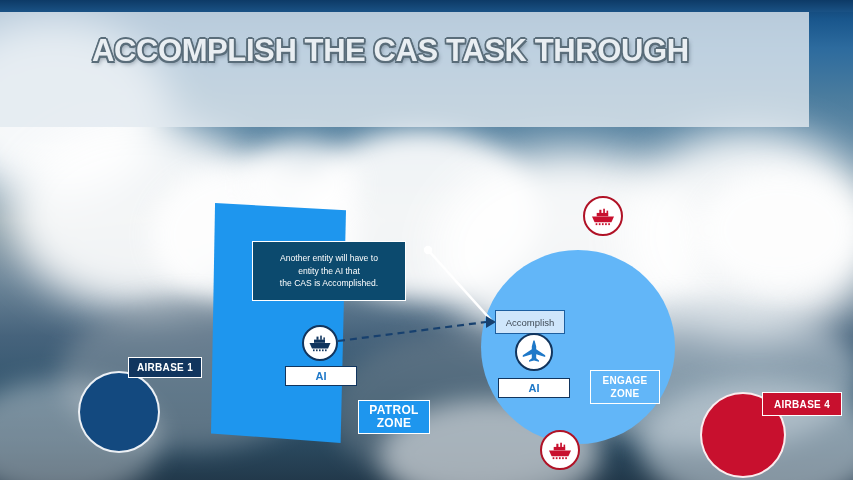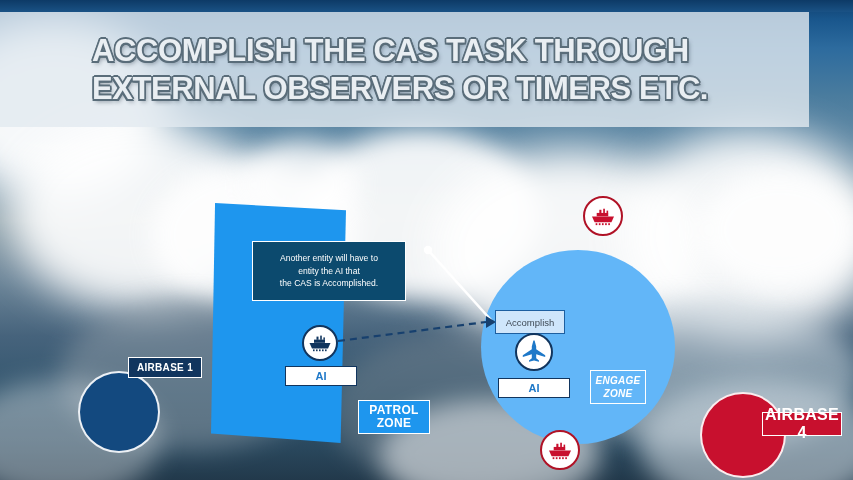--- a/index.html
+++ b/index.html
@@ -52,26 +52,26 @@
     border:2px solid rgba(255,255,255,0.92);}
   .airbase-blue{left:78px;top:371px;width:82px;height:82px;background:#13497f;}
   .airbase-red{left:700px;top:392px;width:86px;height:86px;background:#c8102e;}
 
   
   .plate{position:absolute;box-sizing:border-box;text-align:center;
     border:1.5px solid #ffffff;font-weight:bold;letter-spacing:0.3px;
     display:flex;align-items:center;justify-content:center;flex-direction:column;}
   .plate-airbase1{left:128px;top:357px;width:74px;height:21px;
     background:#11355e;color:#ffffff;font-size:10px;}
-  .plate-airbase4{left:762px;top:412px;width:80px;height:24px;
-    background:#c8102e;color:#ffffff;font-size:16px;}
+  .plate-airbase4{left:762px;top:392px;width:80px;height:24px;
+    background:#c8102e;color:#ffffff;font-size:10px;}
   .plate-patrol{left:358px;top:400px;width:72px;height:34px;
     background:#1e96ee;color:#ffffff;font-size:12px;line-height:13px;}
-  .plate-engage{left:590px;top:370px;width:56px;height:34px;
-    background:#62b6f8;color:#ffffff;font-size:10px;line-height:13px;font-style:italic;}
+  .plate-engage{left:590px;top:370px;width:70px;height:34px;
+    background:#62b6f8;color:#ffffff;font-size:10px;line-height:13px;}
   .plate-ai{box-sizing:border-box;position:absolute;height:20px;width:72px;
     background:#ffffff;border:1.5px solid #11355e;color:#1e78c8;
     font-size:11px;font-weight:bold;display:flex;align-items:center;justify-content:center;}
   .plate-ai-left{left:285px;top:366px;}
   .plate-ai-right{left:498px;top:378px;}
 
   
   .accomplish{position:absolute;left:495px;top:310px;width:70px;height:24px;
     box-sizing:border-box;background:#cfe6fb;border:1.5px solid #1d5fa0;border-radius:0;
     color:#3f4a55;font-size:9.5px;display:flex;align-items:center;justify-content:center;}
@@ -116,21 +116,20 @@
   <div class="cloud" style="left:380px;top:400px;width:220px;height:110px;opacity:.5;"></div>
   <div class="cloud dim" style="left:640px;top:380px;width:240px;height:130px;opacity:.6;"></div>
   <div class="cloud" style="left:-40px;top:380px;width:200px;height:120px;opacity:.35;"></div>
   <div class="cloud" style="left:240px;top:140px;width:120px;height:90px;opacity:.8;"></div>
   <div class="cloud" style="left:700px;top:170px;width:160px;height:120px;opacity:.85;"></div>
 
   <div class="topstrip"></div>
   <div class="titleband">
     <div class="titletext">
       <span>ACCOMPLISH THE CAS TASK THROUGH</span>
-      <span class="l2">EXTERNAL OBSERVERS OR TIMERS ETC.</span>
     </div>
   </div>
 
   <div class="patrol-zone"></div>
   <div class="engage-zone"></div>
 
   <div class="airbase-circle airbase-blue"></div>
   <div class="airbase-circle airbase-red"></div>
 
   <svg class="overlay" viewBox="0 0 853 480">

